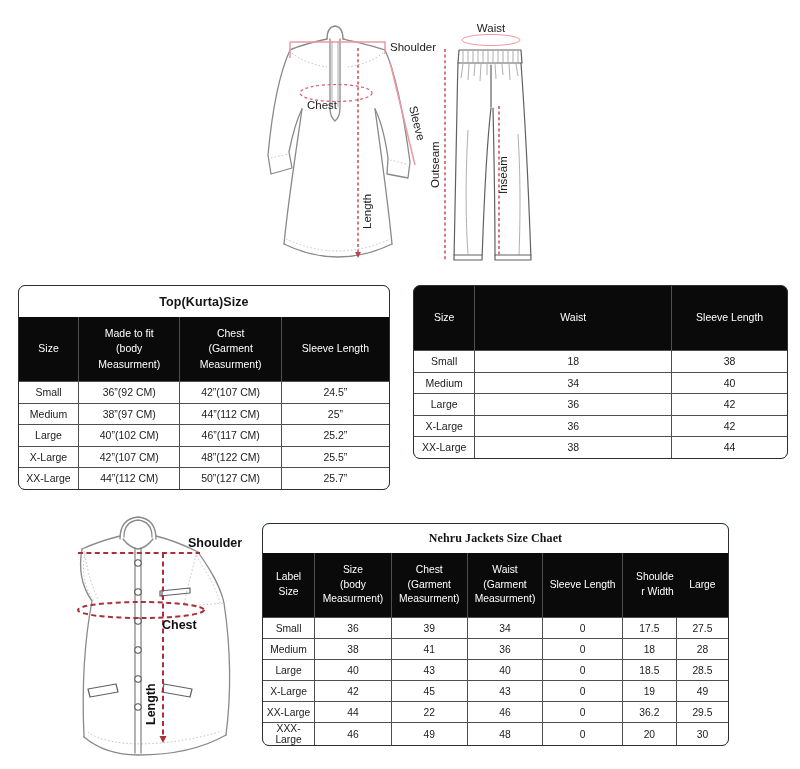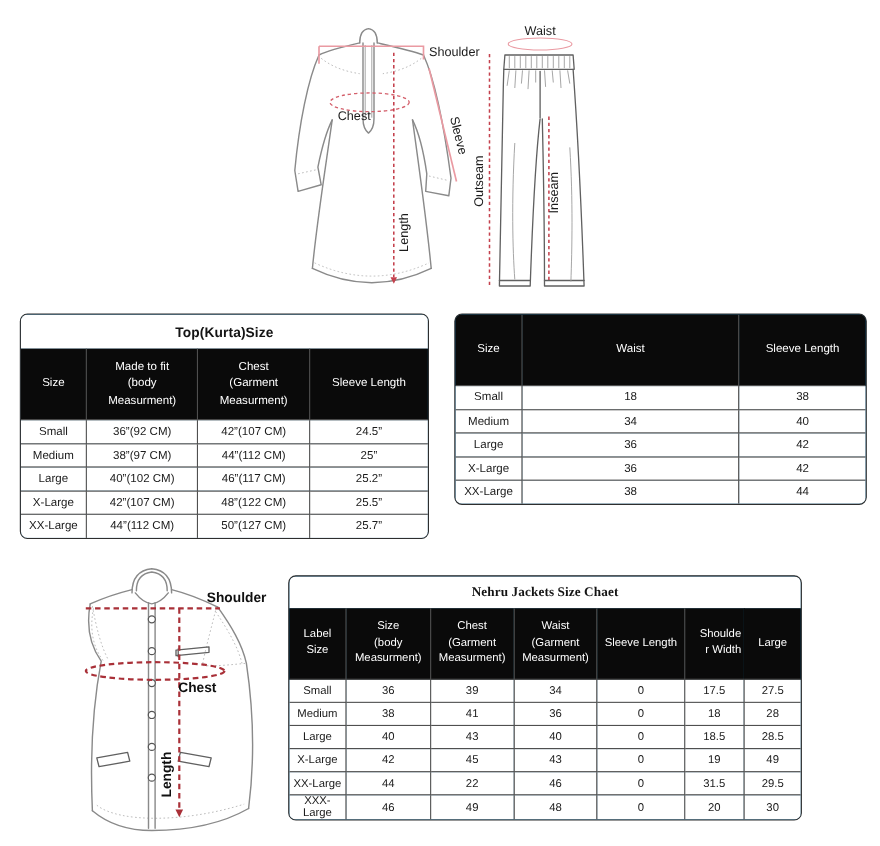--- a/index.html
+++ b/index.html
@@ -325,21 +325,21 @@
             <td>0</td>
             <td>19</td>
             <td>49</td>
           </tr>
           <tr>
             <td>XX-Large</td>
             <td>44</td>
             <td>22</td>
             <td>46</td>
             <td>0</td>
-            <td>31.5</td>
+            <td>36.2</td>
             <td>29.5</td>
           </tr>
           <tr>
             <td>XXX-Large</td>
             <td>46</td>
             <td>49</td>
             <td>48</td>
             <td>0</td>
             <td>20</td>
             <td>30</td>

